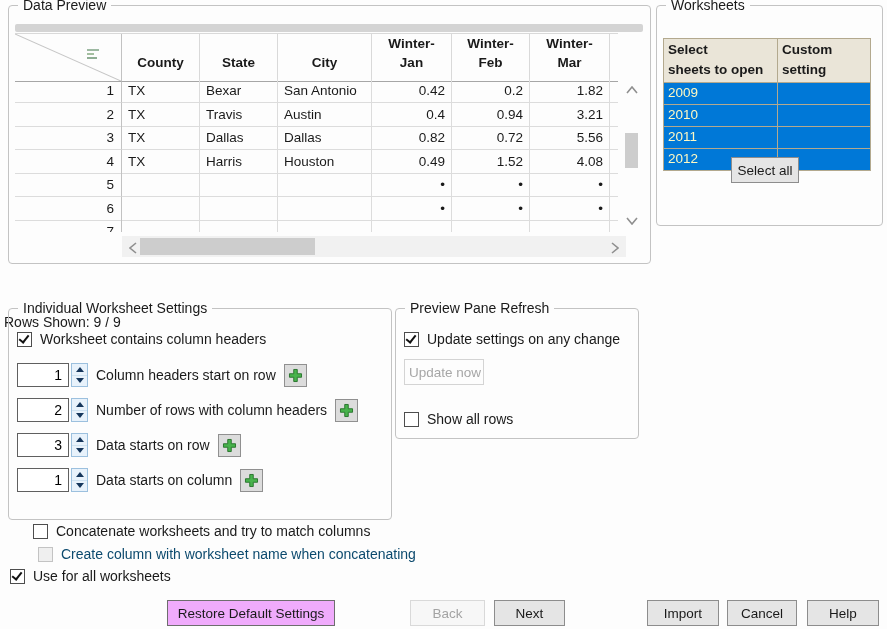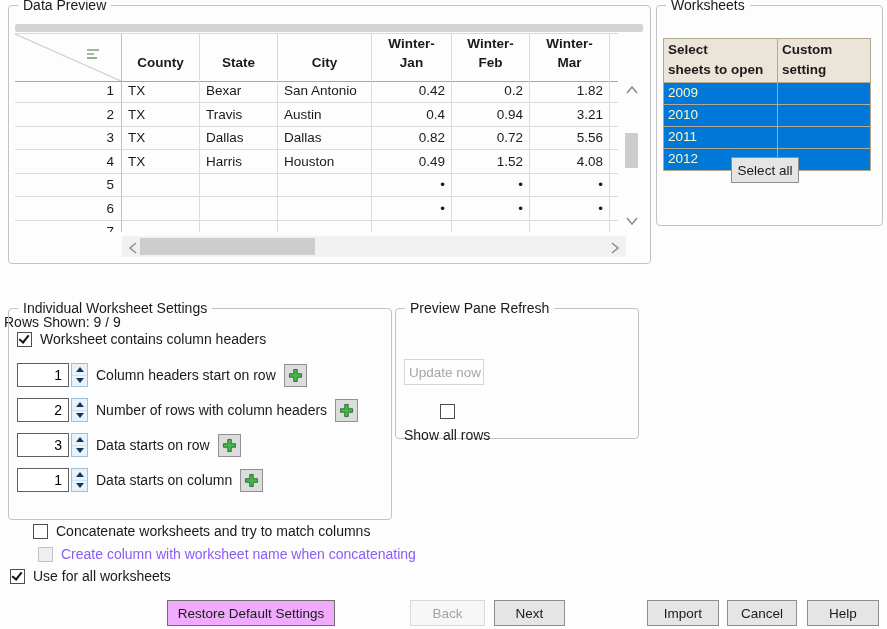--- a/index.html
+++ b/index.html
@@ -76,25 +76,25 @@
   #btn-import{left:647px;top:600px;width:72px;height:24px;}
   #btn-cancel{left:727px;top:600px;width:70px;height:24px;}
   #btn-help{left:807px;top:600px;width:72px;height:24px;}
   #btn-update{left:8px;top:50px;width:80px;height:24px;background:#fdfdfd;border-color:#d4d4d4;color:#a6a6a6;justify-content:flex-start;padding-left:4px;}
 
   
   .cb{position:absolute;display:flex;align-items:center;gap:8px;font-size:14px;white-space:nowrap;}
   .box{position:relative;width:13px;height:13px;background:#fff;border:1px solid #4d4d4d;flex:none;}
   .box.checked::after{content:'';position:absolute;left:3px;top:0px;width:4px;height:8px;
         border-right:2px solid #111;border-bottom:2px solid #111;transform:rotate(38deg);}
-  .cb.disabled{color:#8b5cf6;justify-content:flex-end;}
+  .cb.disabled{color:#0c4a6e;justify-content:flex-end;}
   .cb.disabled .box{background:#efefef;border-color:#c3c3c3;}
   #cb-headers{left:8px;top:22px;}
   #cb-update{left:8px;top:22px;}
-  #cb-showall{left:8px;top:95px;flex-direction:column;}
+  #cb-showall{left:8px;top:102px;}
   #cb-concat{left:10px;top:523px;padding-left:23px;}
   #cb-create{left:38px;top:546px;}
   #cb-useall{left:10px;top:568px;}
 
   
   .sp-row{position:absolute;left:8px;display:flex;align-items:center;gap:8px;font-size:14px;white-space:nowrap;}
   #sp1{top:54px;} #sp2{top:89px;} #sp3{top:124px;} #sp4{top:159px;}
   .sp-input{box-sizing:border-box;width:52px;height:24px;background:#fff;border:1px solid #5f5f5f;
             text-align:right;line-height:22px;padding-right:6px;font-size:14px;}
   .spin{box-sizing:border-box;width:17px;height:24px;border:1px solid #9cc0de;background:#e8f2fb;
@@ -341,20 +341,24 @@
       <button class="plus-btn">
         <svg width="17" height="17" viewBox="0 0 24 24">
             <path d="M9.5 3.5h5v6h6v5h-6v6h-5v-6h-6v-5h6z" fill="#48b24c" stroke="#1e6b22" stroke-width="1.2"></path>
           </svg>
       </button>
     </div>
   </div>
 
   <div class="gb" id="gb-ppr">
     <span class="gb-label">Preview Pane Refresh</span>
+    <label class="cb" id="cb-update">
+      <span class="box checked"></span>
+      <span>Update settings on any change</span>
+    </label>
     <button class="btn" id="btn-update">Update now</button>
     <label class="cb" id="cb-showall">
       <span class="box"></span>
       <span>Show all rows</span>
     </label>
   </div>
 
   <label class="cb" id="cb-concat">
     <span class="box"></span>
     <span>Concatenate worksheets and try to match columns</span>

